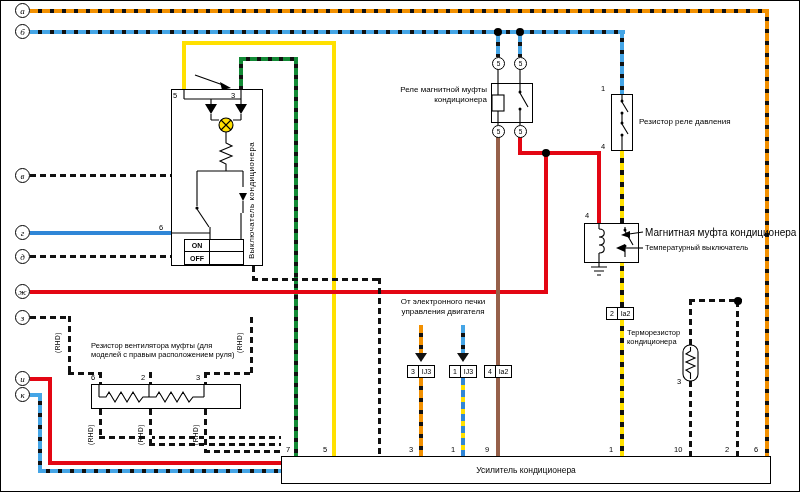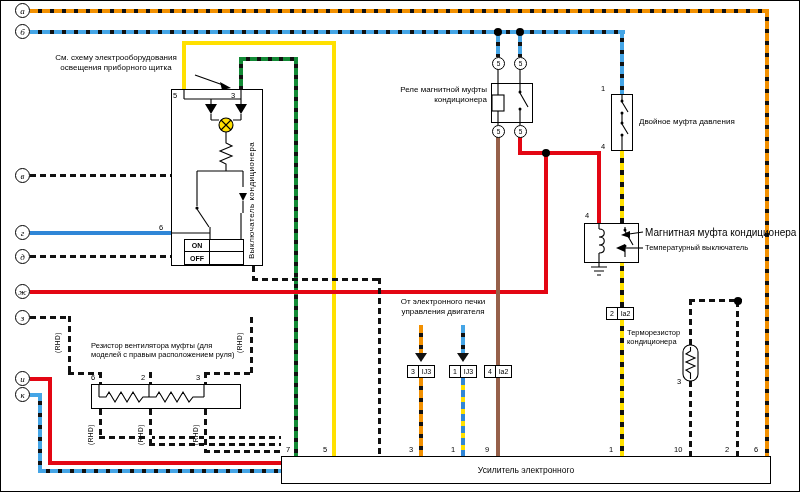--- a/index.html
+++ b/index.html
@@ -119,21 +119,21 @@
   <div class="dot" style="left:515px;top:27px"></div>
   <div class="dot" style="left:541px;top:148px"></div>
   <div class="dot" style="left:733px;top:296px"></div>
 
   <div class="box" style="left:170px;top:88px;width:92px;height:177px"></div>
   <div class="box" style="left:490px;top:82px;width:42px;height:40px"></div>
   <div class="box" style="left:610px;top:93px;width:22px;height:57px"></div>
   <div class="box" style="left:583px;top:222px;width:55px;height:40px"></div>
   <div class="box" style="left:90px;top:383px;width:150px;height:25px"></div>
   <div class="box ampbox" style="left:280px;top:455px;width:490px;height:28px">
-    <span>Усилитель электронного</span>
+    <span>Усилитель кондиционера</span>
   </div>
 
   <div class="sq5" style="left:491px;top:56px">5</div>
   <div class="sq5" style="left:513px;top:56px">5</div>
   <div class="sq5" style="left:491px;top:124px">5</div>
   <div class="sq5" style="left:513px;top:124px">5</div>
 
   <div class="conn" style="left:406px;top:364px;width:28px;height:13px">
     <span class="c1">3</span>
     <span class="c2">IJ3</span>
@@ -223,27 +223,26 @@
       <line x1="642" y1="247" x2="624" y2="247"></line>
       <polygon points="615,247 624,243 624,251" fill="#000" stroke="none"></polygon>
     </g>
 
     <g>
       <polygon points="414,352 426,352 420,361" fill="#111"></polygon>
       <polygon points="456,352 468,352 462,361" f="" fill="#111"></polygon>
     </g>
   </svg>
 
-  <div class="lbl" style="left:50px;top:52px;width:130px;text-align:center">См. схему электрооборудования освещения приборного щитка</div>
 
   <div class="lbl vtext" style="left:246px;top:96px;height:162px">Выключатель кондиционера</div>
 
   <div class="lbl" style="left:394px;top:84px;width:92px;text-align:right">Реле магнитной муфты кондиционера</div>
 
-  <div class="lbl" style="left:638px;top:116px;white-space:nowrap">Двойное муфта давления</div>
+  <div class="lbl" style="left:638px;top:116px;white-space:nowrap">Резистор реле давления</div>
 
   <div class="lbl" style="left:644px;top:226px;white-space:nowrap;font-size:10px">Магнитная муфта кондиционера</div>
   <div class="lbl" style="left:644px;top:242px;white-space:nowrap;font-size:7.5px">Температурный выключатель</div>
 
   <div class="lbl" style="left:390px;top:296px;width:104px;text-align:center">От электронного печки управления двигателя</div>
 
   <div class="lbl" style="left:626px;top:327px;width:60px;font-size:7.5px">Терморезистор кондиционера</div>
 
   <div class="lbl" style="left:90px;top:340px;width:148px;font-size:7.5px">Резистор вентилятора муфты (для моделей с правым расположением руля)</div>
 

